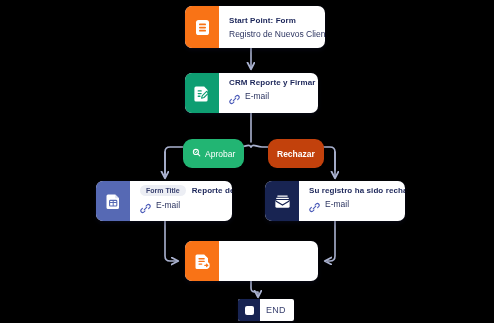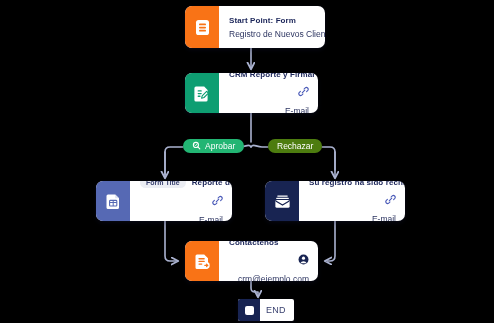--- a/index.html
+++ b/index.html
@@ -64,23 +64,22 @@
     letter-spacing: 0.1px;
     white-space: nowrap;
   }
   .node-sub {
     font-size: 8.5px;
     color: #2d3561;
     white-space: nowrap;
   }
   .meta-row {
     display: flex;
-    align-items: flex-end;
+    align-items: flex-start;
     gap: 5px;
-    flex-direction: column;
   }
   .meta-text {
     font-size: 8.5px;
     color: #2d3561;
     white-space: nowrap;
   }
   .chip {
     display: inline-block;
     background: #eceef4;
     border-radius: 8px;
@@ -101,30 +100,30 @@
   .ic-green  { background: #0e9e72; }
   .ic-indigo { background: #5669b4; }
   .ic-navy   { background: #182452; }
 
   
   .badge {
     position: absolute;
     display: flex;
     align-items: center;
     gap: 4px;
-    height: 14px;
+    height: 29px;
     padding: 0 9px;
     border-radius: 9px;
     font-size: 8.5px;
     color: #ffffff;
     white-space: nowrap;
     box-shadow: 0 1px 3px rgba(0,0,0,0.22);
   }
   .badge-approve { background: #22b573; }
-  .badge-reject  { background: #4d7c0f; }
+  .badge-reject  { background: #c2410c; font-weight: bold; }
 
   
   .end-node {
     position: absolute;
     display: flex;
     align-items: center;
     background: #ffffff;
     border-radius: 2px;
     box-shadow: 0 2px 4px rgba(20,24,60,0.30);
     overflow: hidden;
@@ -305,33 +304,20 @@
     <div class="node-icon ic-orange">
       <svg width="15" height="17" viewBox="0 0 15 17" aria-hidden="true">
         <path d="M2,1.4 h7.2 l3.8,3.8 v9.4 a1.5,1.5 0 0 1 -1.5,1.5 h-9.5 a1.5,1.5 0 0 1 -1.5,-1.5 v-11.7 a1.5,1.5 0 0 1 1.5,-1.5 z" fill="#ffffff"></path>
         <rect x="3.4" y="5" width="6.4" height="1.4" rx="0.7" fill="#f97316"></rect>
         <rect x="3.4" y="7.7" width="6.4" height="1.4" rx="0.7" fill="#f97316"></rect>
         <rect x="3.4" y="10.4" width="4" height="1.4" rx="0.7" fill="#f97316"></rect>
         <circle cx="11.4" cy="12.4" r="3.3" fill="#ffffff"></circle>
         <path d="M9.8,12.4 H12.8 M11.5,11.1 L12.9,12.4 L11.5,13.7" fill="none" stroke="#f97316" stroke-width="1.1" stroke-linecap="round" stroke-linejoin="round"></path>
       </svg>
     </div>
-    <div class="node-body">
-      <div class="node-title">Contáctenos</div>
-      <div class="meta-row">
-        <span>
-          <svg width="11" height="11" viewBox="0 0 12 12" aria-hidden="true">
-            <circle cx="6" cy="6" r="5.4" fill="#182452"></circle>
-            <circle cx="6" cy="4.5" r="1.7" fill="#ffffff"></circle>
-            <path d="M2.6,10 a3.6,3.0 0 0 1 6.8,0 z" fill="#ffffff"></path>
-          </svg>
-        </span>
-        <span class="meta-text">crm@ejemplo.com</span>
-      </div>
-    </div>
   </div>
 
   <div class="end-node" id="node-end">
     <div class="end-square">
       <div class="end-inner"></div>
     </div>
     <div class="end-label">END</div>
   </div>
 
 </div>

